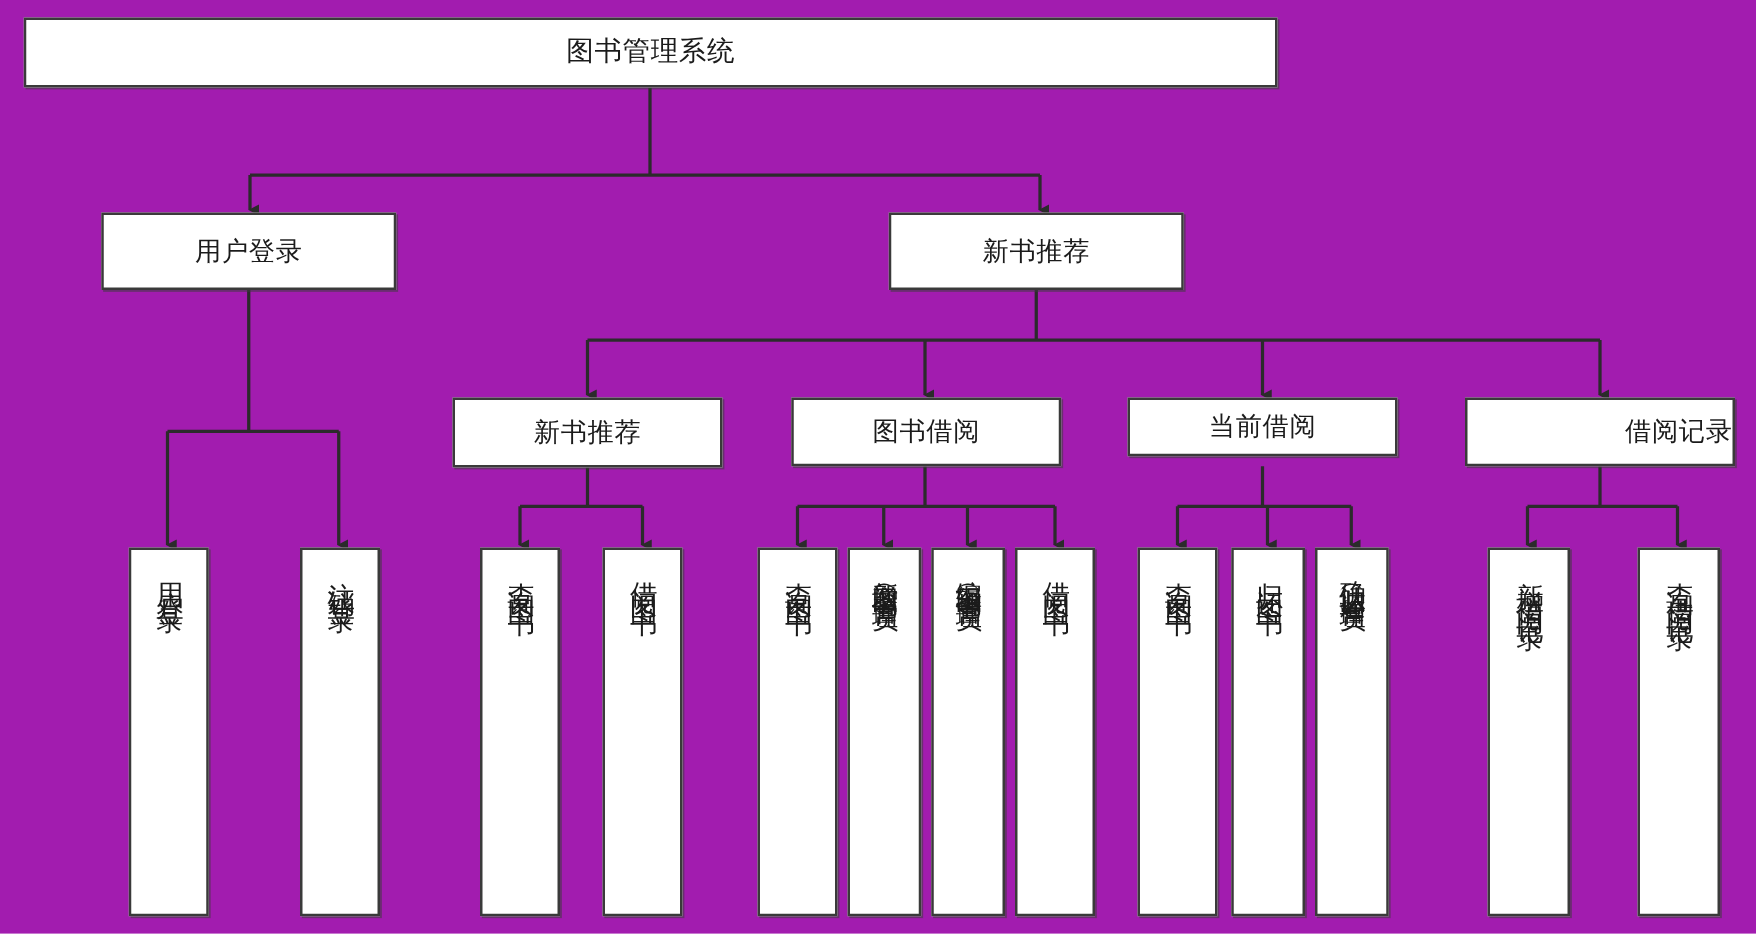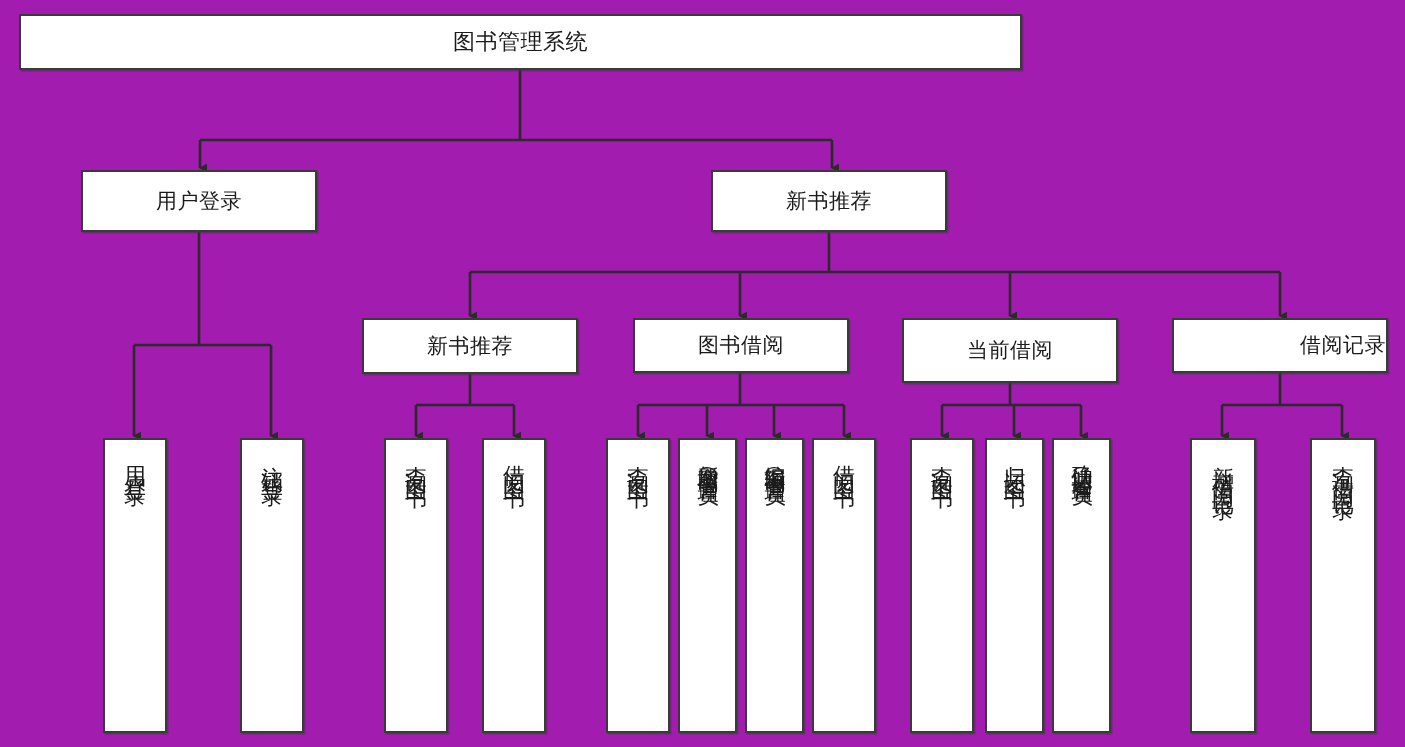--- a/index.html
+++ b/index.html
@@ -135,21 +135,21 @@
   <div class="node" id="n-l2-1" style="left: 711px; top: 170px; width: 236px; height: 62px;">
     <span class="lbl">新书推荐</span>
   </div>
 
   <div class="node" id="n-l3-0" style="left: 362px; top: 318px; width: 216px; height: 56px;">
     <span class="lbl">新书推荐</span>
   </div>
   <div class="node" id="n-l3-1" style="left: 633px; top: 318px; width: 216px; height: 55px; font-family: Liberation Serif, serif;">
     <span class="lbl">图书借阅</span>
   </div>
-  <div class="node" id="n-l3-2" style="left: 902px; top: 318px; width: 216px; height: 65px;">
+  <div class="node" id="n-l3-2" style="left: 902px; top: 318px; width: 216px; height: 47px;">
     <span class="lbl">当前借阅</span>
   </div>
   <div class="node" id="n-l3-3" style="left: 1172px; top: 318px; width: 216px; height: 55px; justify-content: flex-end;">
     <span class="lbl">借阅记录</span>
   </div>
 
   <div class="node leaf" id="n-lf-0" style="left: 103px; top: 438px; width: 64px; height: 295px;">
     <span class="lbl">用户登录</span>
   </div>
   <div class="node leaf" id="n-lf-1" style="left: 240px; top: 438px; width: 64px; height: 295px;">

